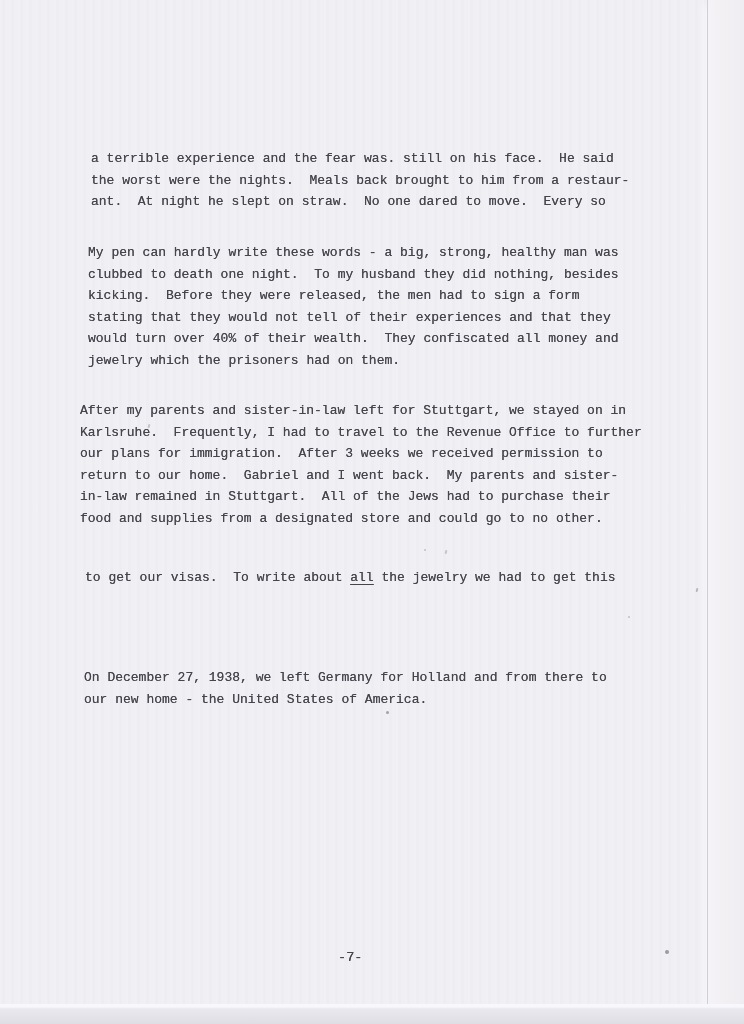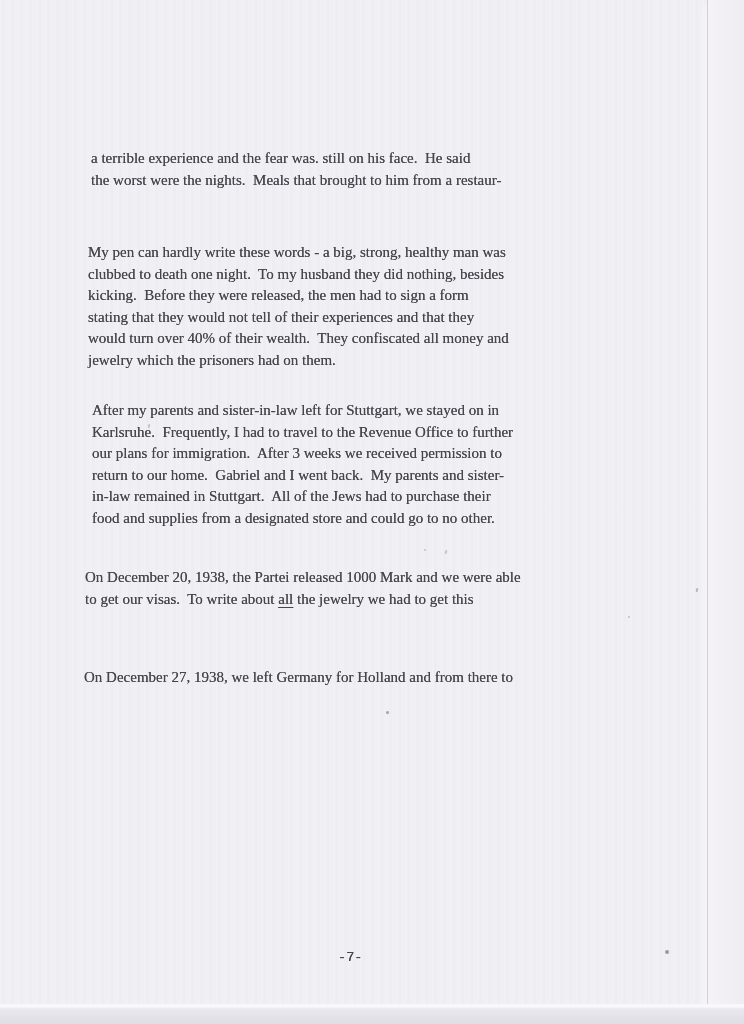--- a/index.html
+++ b/index.html
@@ -30,29 +30,28 @@
         rgba(255,255,255,0.0) 5px 9px);
     pointer-events: none;
   }
   .text-layer {
     position: absolute;
     inset: 0;
   }
   .para {
     position: absolute;
     white-space: pre;
-    font-size: 15px;
+    font-size: 13px;
     line-height: 21.6px;
     letter-spacing: 0;
     text-shadow: 0 0 0.55px rgba(72,71,80,0.85);
-    font-family: Liberation Serif, serif;
   }
   .p0 { top: 148px; left: 91px; }
   .p1 { top: 242px; left: 88px; }
-  .p2 { top: 400px; left: 92px; }
+  .p2 { top: 400px; left: 80px; }
   .p3 { top: 567px; left: 85px; }
   .p4 { top: 667px; left: 84px; }
   .u {
     text-decoration: underline;
     text-underline-offset: 3px;
     text-decoration-thickness: 1px;
   }
   .page-number {
     position: absolute;
     top: 947px;
@@ -97,25 +96,25 @@
   .sp-f { left: 386px; top: 711px; width: 3px; height: 3px; background: rgba(85,84,95,0.50); }
   .sp-g { left: 665px; top: 950px; width: 4px; height: 4px; background: rgba(85,84,95,0.55); }
 </style>
 </head>
 <body>
 
 <div class="page">
   <div class="text-layer">
 
     <div class="page-number">-7-</div>
-  <div class="para p0"><div class="line">a terrible experience and the fear was. still on his face.  He said</div><div class="line">the worst were the nights.  Meals that brought to him from a restaur-</div></div>
+  <div class="para p0"><div class="line">a terrible experience and the fear was. still on his face.  He said</div><div class="line">the worst were the nights.  Meals back brought to him from a restaur-</div><div class="line">ant.  At night he slept on straw.  No one dared to move.  Every so</div></div>
       <div class="para p1"><div class="line">My pen can hardly write these words - a big, strong, healthy man was</div><div class="line">clubbed to death one night.  To my husband they did nothing, besides</div><div class="line">kicking.  Before they were released, the men had to sign a form</div><div class="line">stating that they would not tell of their experiences and that they</div><div class="line">would turn over 40% of their wealth.  They confiscated all money and</div><div class="line">jewelry which the prisoners had on them.</div></div>
       <div class="para p2"><div class="line">After my parents and sister-in-law left for Stuttgart, we stayed on in</div><div class="line">Karlsruhe.  Frequently, I had to travel to the Revenue Office to further</div><div class="line">our plans for immigration.  After 3 weeks we received permission to</div><div class="line">return to our home.  Gabriel and I went back.  My parents and sister-</div><div class="line">in-law remained in Stuttgart.  All of the Jews had to purchase their</div><div class="line">food and supplies from a designated store and could go to no other.</div></div>
-      <div class="para p3"><div class="line">On December 20, 1938, the Partei released 1000 Mark and we were able</div><div class="line"><span>to get our visas.  To write about </span><span class="u">all</span><span> the jewelry we had to get this</span></div></div>
-      <div class="para p4"><div class="line">On December 27, 1938, we left Germany for Holland and from there to</div></div>
+      <div class="para p3"><div class="line"><span>to get our visas.  To write about </span><span class="u">all</span><span> the jewelry we had to get this</span></div></div>
+      <div class="para p4"><div class="line">On December 27, 1938, we left Germany for Holland and from there to</div><div class="line">our new home - the United States of America.</div></div>
     </div>
 
   <span class="speck tick sp-a"></span>
   <span class="speck sp-b"></span>
   <span class="speck tick sp-c"></span>
   <span class="speck tick sp-d"></span>
   <span class="speck sp-e"></span>
   <span class="speck sp-f"></span>
   <span class="speck sp-g"></span>
 

